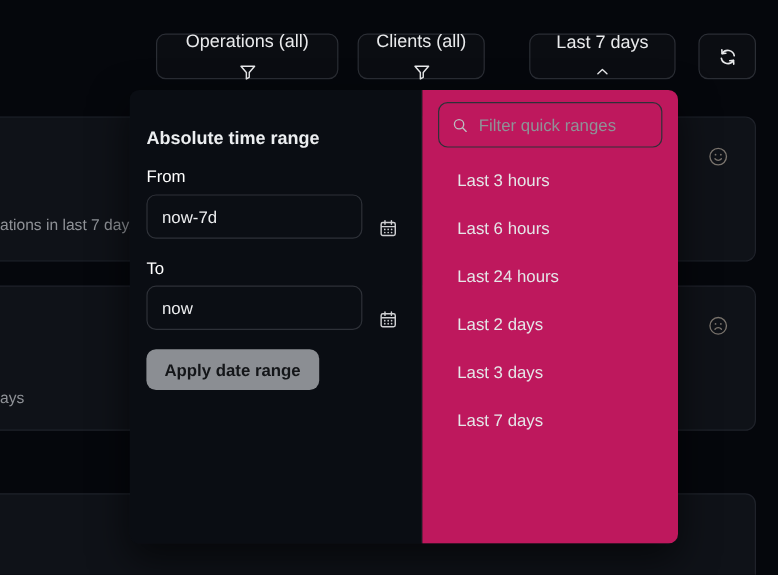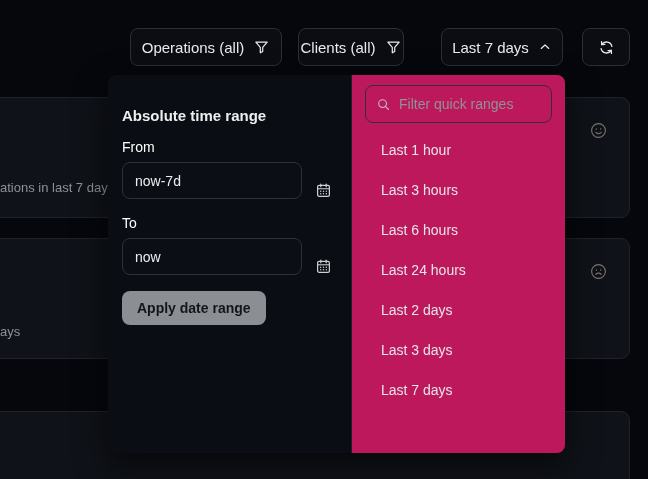--- a/index.html
+++ b/index.html
@@ -21,21 +21,21 @@
   #bg-text-2{left:0;top:324px}
   .face-icon{position:absolute;color:#7a746d;z-index:1;line-height:0}
   #face-1{left:589px;top:121px}
   #face-2{left:589px;top:262px}
   
   .tb-btn{
     position:absolute;top:28px;height:38px;box-sizing:border-box;
     background:#0b0d12;border:1px solid #2b2e35;border-radius:8px;
     color:#e9eaec;font-size:15px;font-family:inherit;
     display:flex;align-items:center;justify-content:center;gap:9px;
-    padding:0 14px;cursor:pointer;z-index:2;white-space:nowrap;
+    padding:0 14px;cursor:pointer;z-index:2;white-space:nowrap;flex-direction:column;
   }
   #btn-operations{left:130px;width:152px}
   #btn-clients{left:298px;width:106px}
   #btn-timerange{left:441px;width:122px}
   #btn-refresh{left:582px;width:48px;padding:0}
   .tb-btn svg{flex:0 0 auto}
   
   .panel{
     position:absolute;left:108px;top:75px;width:457px;height:378px;
     display:flex;border-radius:8px;overflow:hidden;z-index:5;
@@ -191,21 +191,20 @@
     <div class="search-wrap">
       <span class="search-icon">
         <svg viewBox="0 0 24 24" width="15" height="15">
             <circle cx="10.5" cy="10.5" r="6.2" fill="none" stroke="currentColor" stroke-width="1.8"></circle>
             <line x1="15.2" y1="15.2" x2="20" y2="20" stroke="currentColor" stroke-width="1.8" stroke-linecap="round"></line>
           </svg>
       </span>
       <input class="search-input" type="text" placeholder="Filter quick ranges" style="">
     </div>
     <div class="quick-list">
-        <div class="quick-item">Last 1 hour</div>
         <div class="quick-item">Last 3 hours</div>
         <div class="quick-item">Last 6 hours</div>
         <div class="quick-item">Last 24 hours</div>
         <div class="quick-item">Last 2 days</div>
         <div class="quick-item">Last 3 days</div>
         <div class="quick-item">Last 7 days</div>
       </div>
   </div>
 </div>
 

